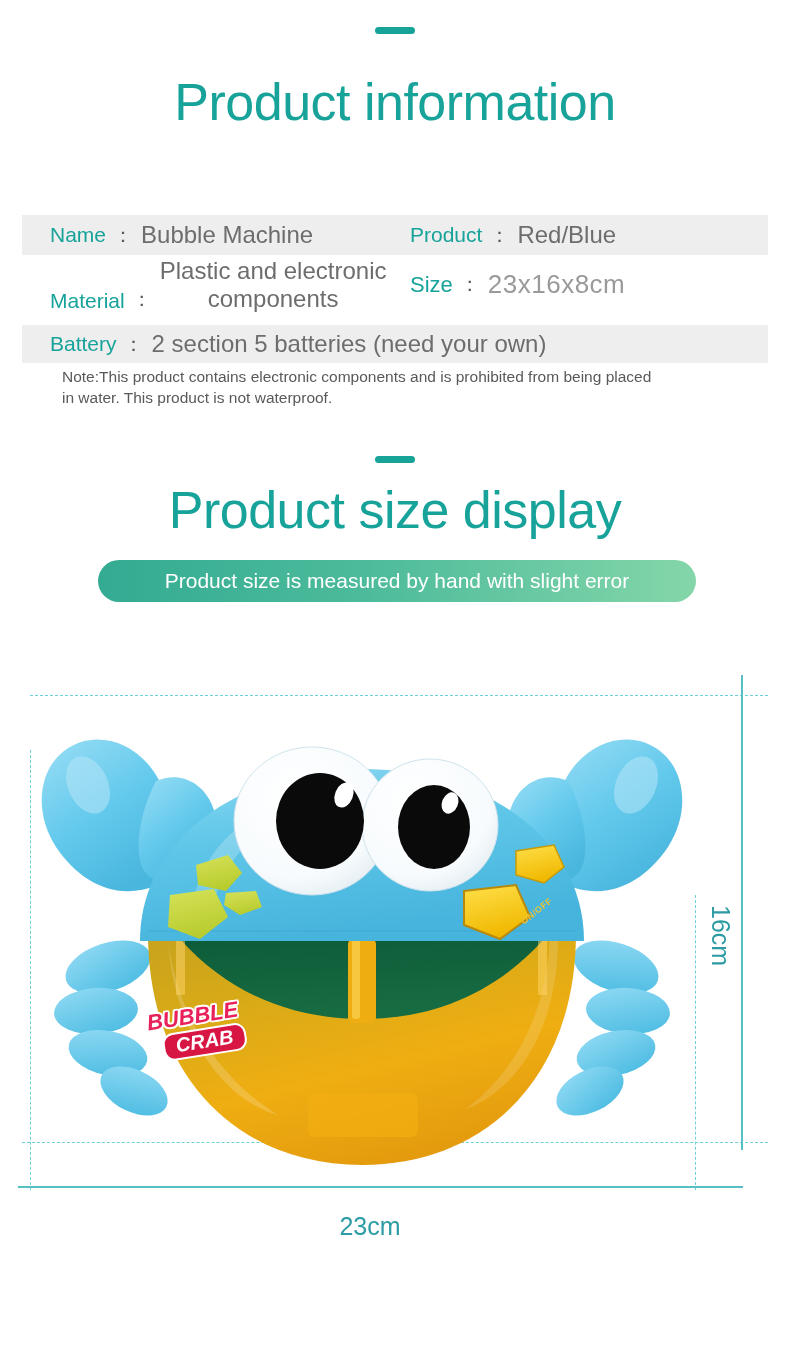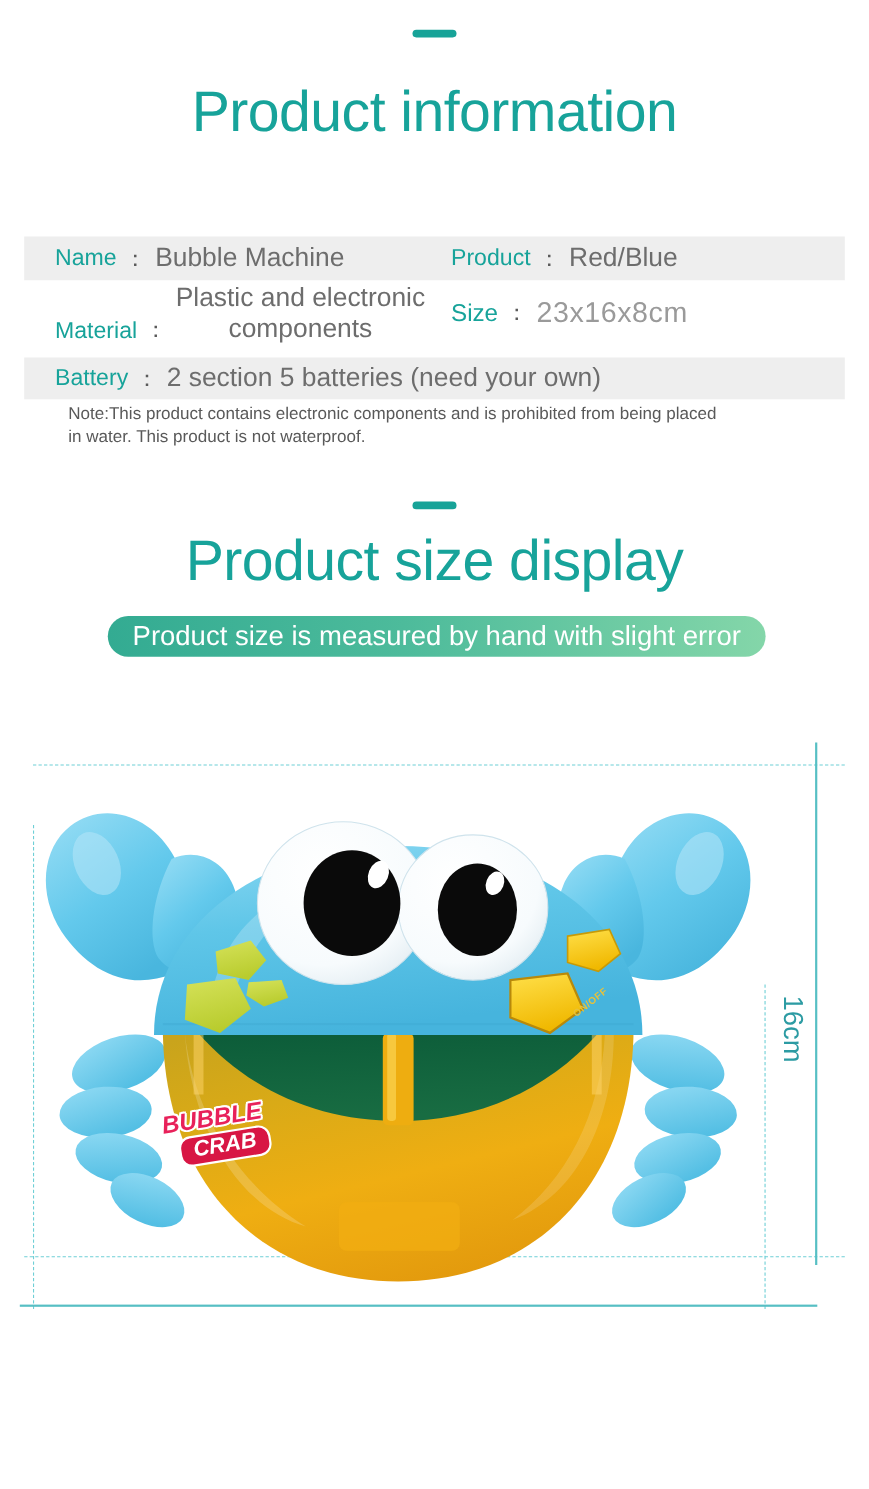--- a/index.html
+++ b/index.html
@@ -94,28 +94,28 @@
     font-size: 15.5px;
     line-height: 1.35;
   }
 
   
   .pill-banner {
     position: absolute;
     left: 98px;
     top: 560px;
     width: 598px;
-    height: 37px;
+    height: 42px;
     border-radius: 21px;
     background: linear-gradient(to right, #33ab92 0%, #4dbb9b 45%, #84d6a9 100%);
     display: flex;
     align-items: center;
     justify-content: center;
     color: #ffffff;
-    font-size: 25px;
+    font-size: 21px;
     white-space: nowrap;
   }
 
   
   .stage {
     position: absolute;
     left: 0;
     top: 640px;
     width: 790px;
     height: 620px;
@@ -293,20 +293,21 @@
 <div class="stage">
 
   <div class="guide-h-dashed"></div>
   <div class="guide-h-dashed-2"></div>
   <div class="guide-v-dashed-left"></div>
   <div class="guide-v-dashed-right"></div>
   <div class="dim-line-v"></div>
   <div class="dim-line-h"></div>
 
   <div class="dim-label-v">16cm</div>
+  <div class="dim-label-h">23cm</div>
 
   <div class="crab">
     <svg viewBox="0 0 665 490" xmlns="http://www.w3.org/2000/svg">
       <defs>
         <linearGradient id="blueBody" x1="0" y1="0" x2="0.3" y2="1">
           <stop offset="0%" stop-color="#8bd8f2"></stop>
           <stop offset="45%" stop-color="#5fc6e8"></stop>
           <stop offset="100%" stop-color="#46b4dd"></stop>
         </linearGradient>
         <linearGradient id="clawGrad" x1="0" y1="0" x2="0.6" y2="1">

